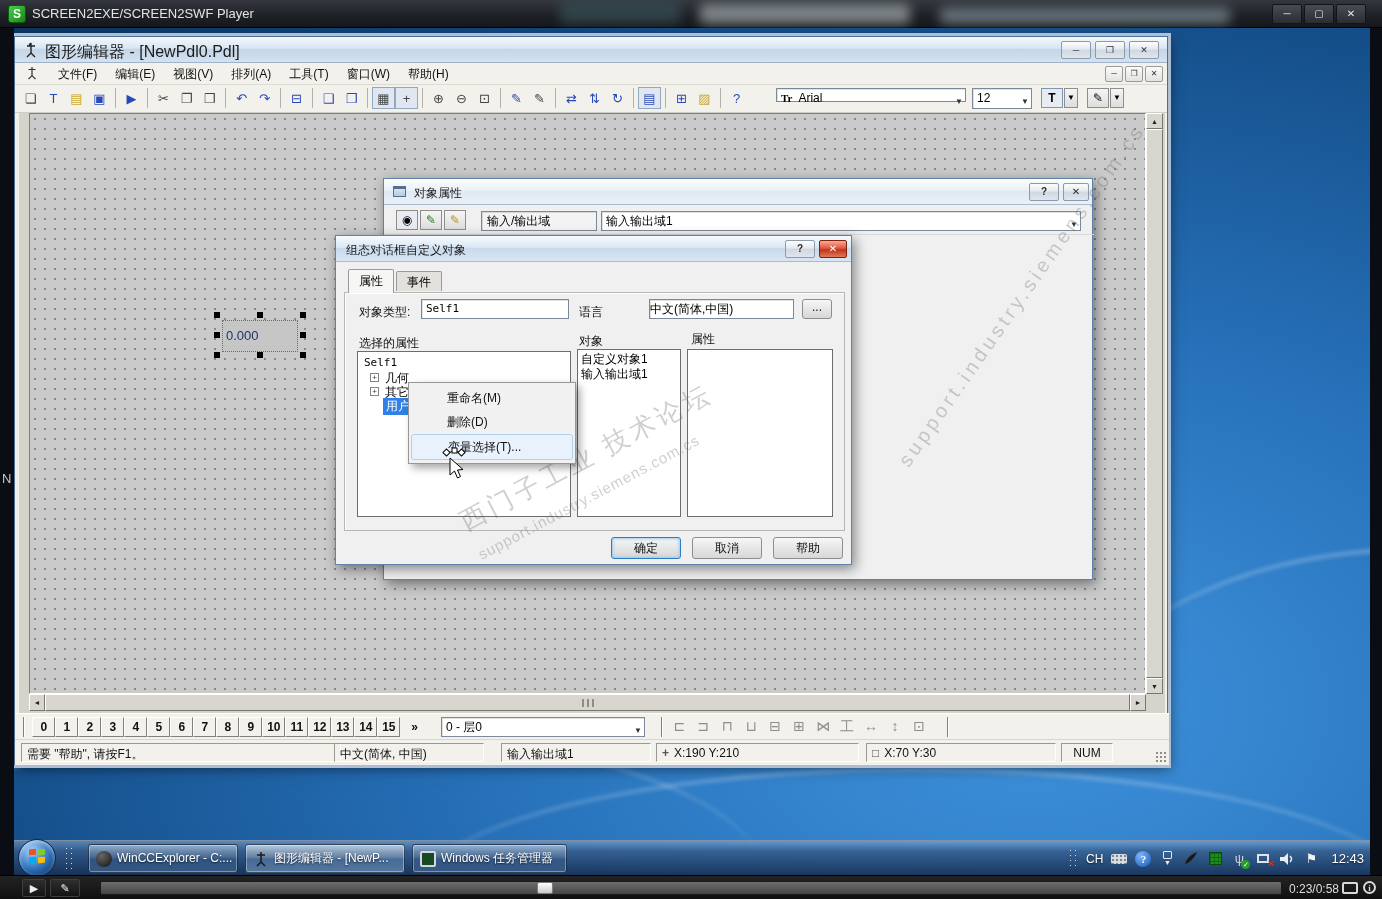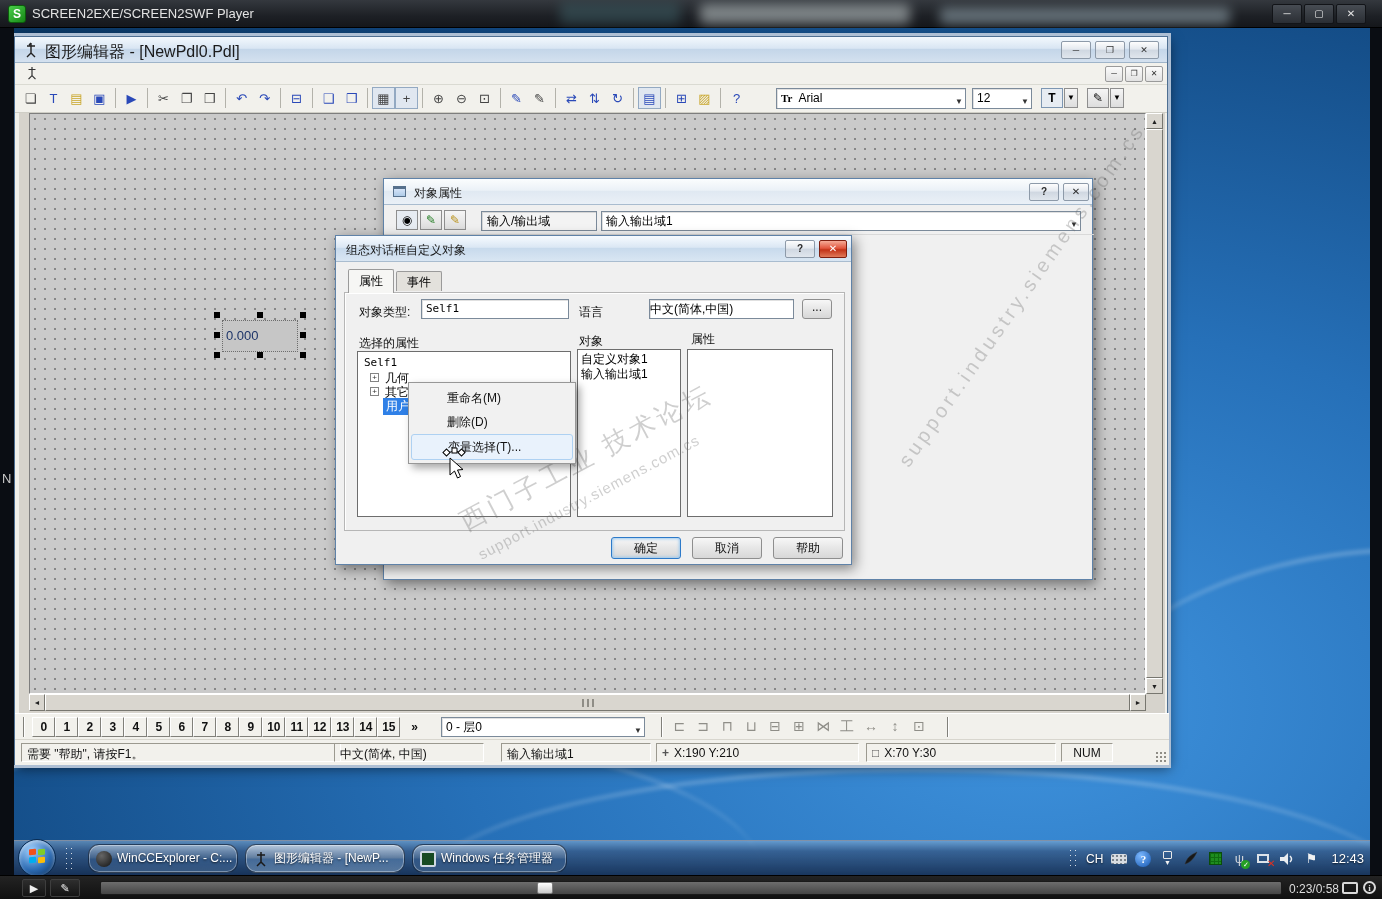--- a/index.html
+++ b/index.html
@@ -95,21 +95,21 @@
 .cmi{position:relative;height:24px;line-height:24px;padding-left:36px;font-size:12px;color:#111}
 .cmi.hot{background:#e9f2fc;border:1px solid #aed1f2;border-radius:3px;height:26px;line-height:24px}
 
 .wmark{color:rgba(110,110,110,.33);font-size:26px;white-space:nowrap;pointer-events:none;transform:rotate(-28deg);transform-origin:left top;letter-spacing:4px}
 .wmark small{font-size:15px;letter-spacing:1px}
 
 
 #taskbar{left:0;top:812px;width:1356px;height:35px;
   background:linear-gradient(rgba(140,175,210,.55),rgba(55,90,135,.8) 30%,rgba(22,45,80,.88));
   border-top:1px solid rgba(255,255,255,.45)}
-.taskbtn{position:absolute;top:3px;height:29px;border:1px solid rgba(10,25,45,.65);border-radius:11px;
+.taskbtn{position:absolute;top:3px;height:29px;border:1px solid rgba(10,25,45,.65);border-radius:3px;
   background:linear-gradient(rgba(255,255,255,.42),rgba(255,255,255,.12) 48%,rgba(70,110,160,.25) 52%,rgba(120,160,205,.3));
   box-shadow:inset 0 0 0 1px rgba(255,255,255,.35);color:#fff;font-size:12px;line-height:27px;padding-left:28px;overflow:hidden;text-shadow:0 1px 2px rgba(0,0,0,.7)}
 .taskbtn.active{background:linear-gradient(rgba(255,255,255,.6),rgba(255,255,255,.25) 48%,rgba(110,150,195,.4) 52%,rgba(160,195,230,.45))}
 .tbicon{position:absolute;left:7px;top:6px;width:16px;height:16px}
 #orb{left:4px;top:-2px;width:38px;height:38px;border-radius:50%;
   background:radial-gradient(circle at 35% 30%,#9fd0ff,#2d6cb4 55%,#123b6d 85%);border:1px solid #0a2c52;box-shadow:inset 0 2px 4px rgba(255,255,255,.6)}
 .flag{position:absolute;width:7px;height:6px;border-radius:1px}
 .grip{width:10px;background-image:radial-gradient(circle,rgba(255,255,255,.8) .9px,transparent 1px);background-size:5px 5px}
 #tray{position:absolute;right:6px;top:0;height:35px;display:flex;align-items:center;gap:8px;color:#fff}
 .trico{width:16px;height:16px;display:flex;align-items:center;justify-content:center;font-size:13px;color:#f2f2f2}
@@ -144,28 +144,29 @@
         <div class="abs nw" style="left:30px;top:5px;font-size:16px">图形编辑器 - [NewPdl0.Pdl]</div>
         <div class="abs wcbtn" style="left:1046px">─</div>
         <div class="abs wcbtn" style="left:1080px">❐</div>
         <div class="abs wcbtn" style="left:1114px">✕</div>
       </div>
 
       <div class="abs" id="wmenu">
         <svg class="abs" style="left:10px;top:3px" width="14" height="14" viewBox="0 0 16 16">
             <path d="M8 1 V11 M4 4 H12 M8 11 L4 15 M8 11 L12 15" stroke="#333" stroke-width="1.4" fill="none"></path>
           </svg>
+        <div class="abs" style="left:34px;top:0"><span class="menu-item">文件(F)</span><span class="menu-item">编辑(E)</span><span class="menu-item">视图(V)</span><span class="menu-item">排列(A)</span><span class="menu-item">工具(T)</span><span class="menu-item">窗口(W)</span><span class="menu-item">帮助(H)</span></div>
         <div class="abs mdibtn" style="left:1090px">─</div>
         <div class="abs mdibtn" style="left:1110px">❐</div>
         <div class="abs mdibtn" style="left:1130px">✕</div>
       </div>
 
       <div class="abs" id="wtools">
         <span><span class="tbtn">❏</span><span class="tbtn blue">T</span><span class="tbtn yellow">▤</span><span class="tbtn blue">▣</span><i class="tsep"></i><span class="tbtn blue">▶</span><i class="tsep"></i><span class="tbtn">✂</span><span class="tbtn">❐</span><span class="tbtn">❒</span><i class="tsep"></i><span class="tbtn blue">↶</span><span class="tbtn blue">↷</span><i class="tsep"></i><span class="tbtn blue">⊟</span><i class="tsep"></i><span class="tbtn blue">❑</span><span class="tbtn blue">❒</span><i class="tsep"></i><span class="tbtn pressed">▦</span><span class="tbtn pressed">+</span><i class="tsep"></i><span class="tbtn">⊕</span><span class="tbtn">⊖</span><span class="tbtn">⊡</span><i class="tsep"></i><span class="tbtn blue">✎</span><span class="tbtn">✎</span><i class="tsep"></i><span class="tbtn blue">⇄</span><span class="tbtn blue">⇅</span><span class="tbtn blue">↻</span><i class="tsep"></i><span class="tbtn pressed blue">▤</span><i class="tsep"></i><span class="tbtn blue">⊞</span><span class="tbtn yellow">▨</span><i class="tsep"></i><span class="tbtn blue">?</span></span>
-        <div class="abs combo" style="left:761px;top:3px;width:190px;height:21px">
+        <div class="abs combo" style="left:761px;top:3px;width:190px;height:14px">
           <b style="font-family:'Liberation Serif',serif;font-size:11px;margin-right:6px">Tr</b><span>Arial</span>
           <span class="drop">▼</span>
         </div>
         <div class="abs combo" style="left:957px;top:3px;width:60px;height:21px">
           <span>12</span>
           <span class="drop">▼</span>
         </div>
         <div class="abs obtb pressed" style="left:1026px;top:3px;font-weight:bold">T</div>
         <div class="abs obtb" style="left:1049px;top:3px;width:14px;font-size:8px">▼</div>
         <div class="abs obtb" style="left:1072px;top:3px">✎</div>

